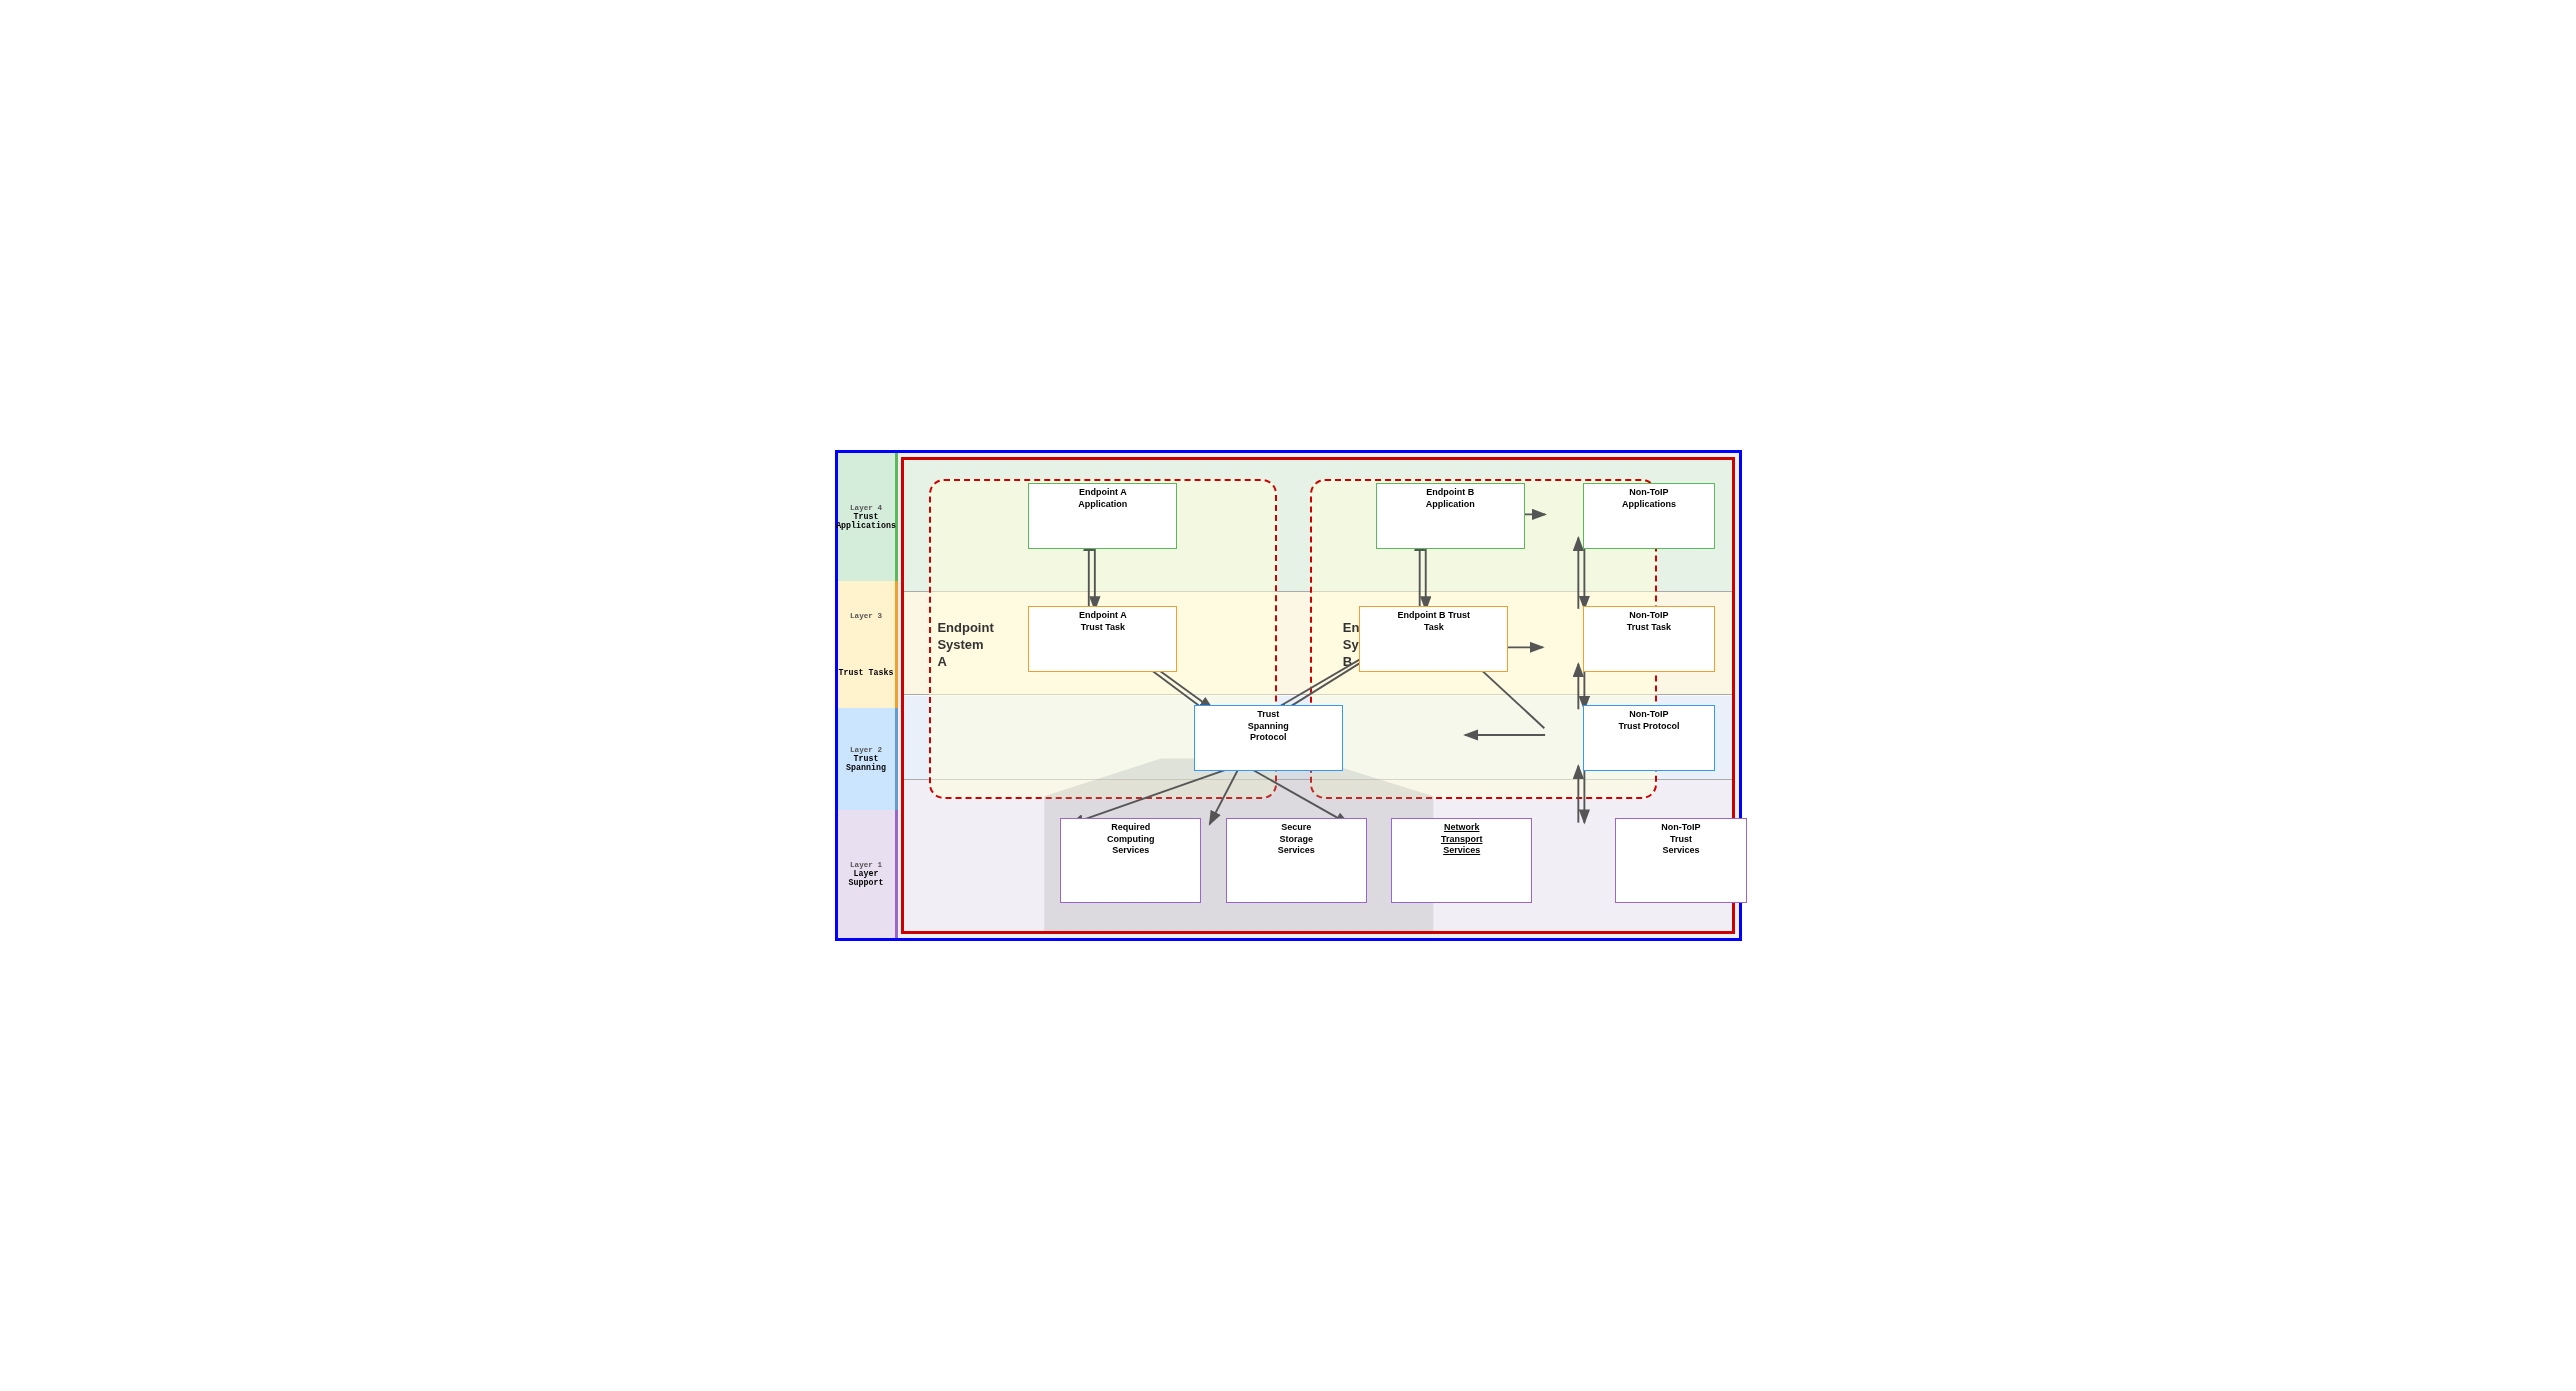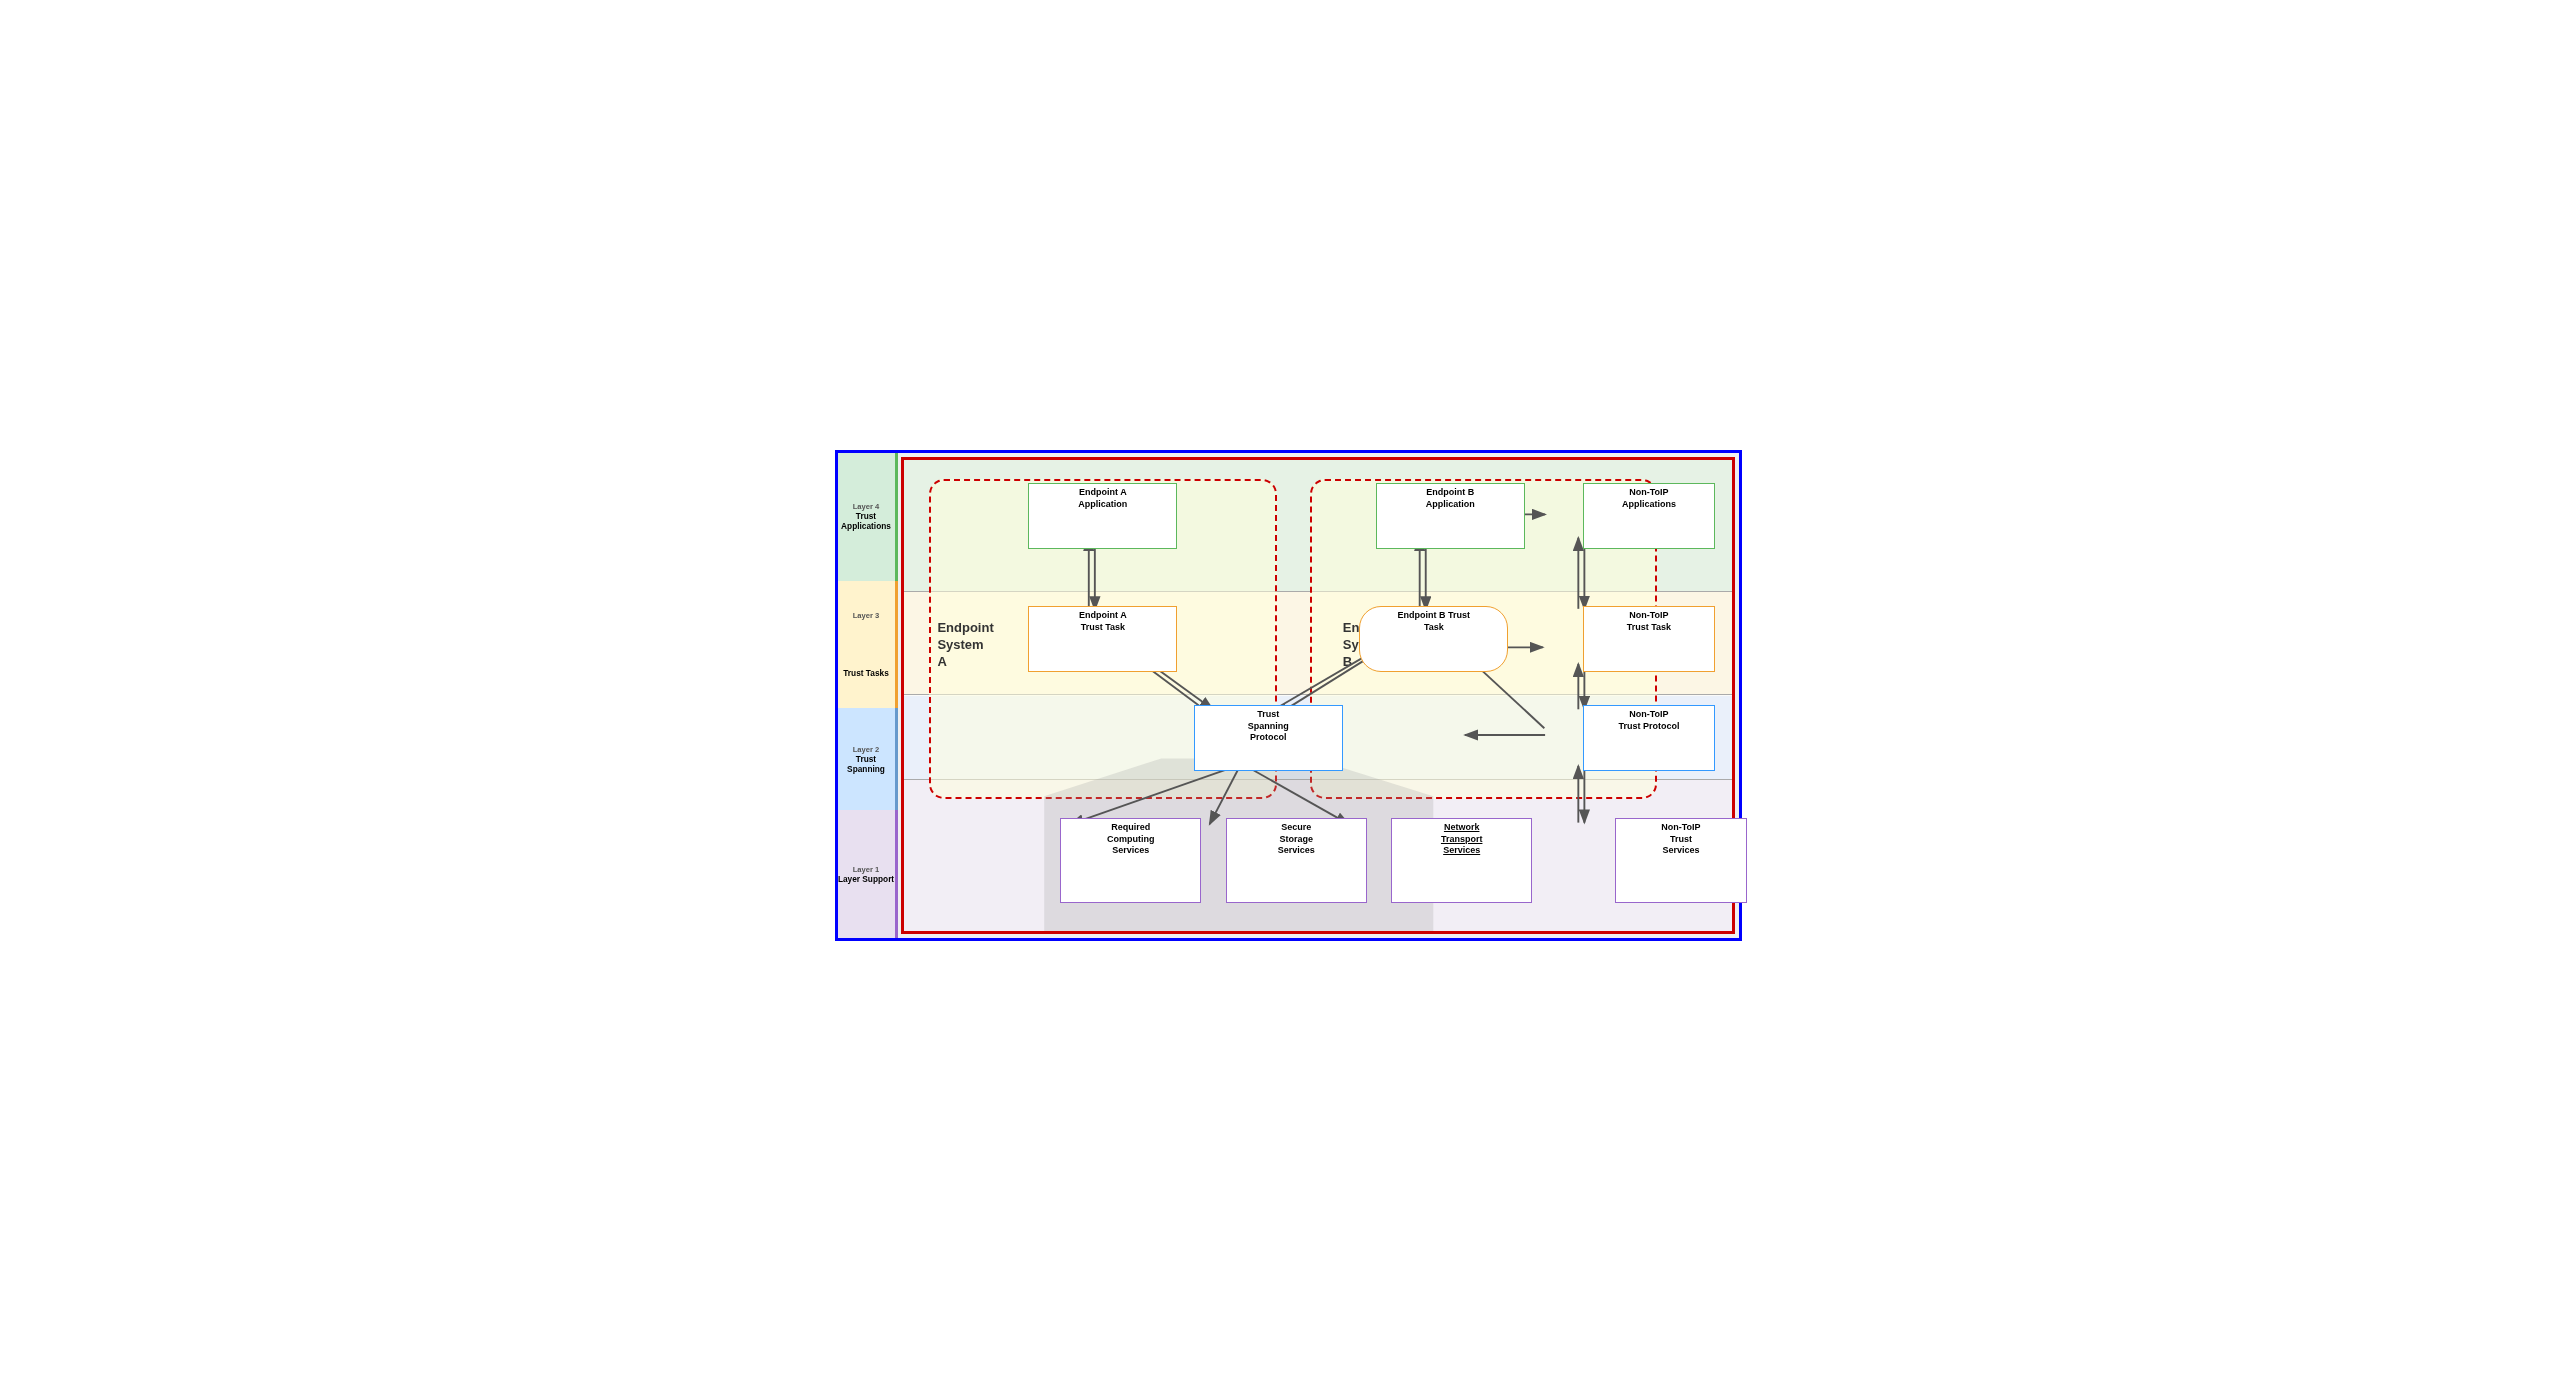--- a/index.html
+++ b/index.html
@@ -34,20 +34,21 @@
 
     .layer-label {
       display: flex;
       flex-direction: column;
       align-items: center;
       justify-content: center;
       font-weight: bold;
       font-size: 8.3px;
       text-align: center;
       position: relative;
+      font-family: Liberation Mono, monospace;
     }
 
     .layer-label-4 {
       background: #d4edda;
       border-right: 3px solid #5cb85c;
       flex: 1.5;
     }
     .layer-label-3 {
       background: #fff3cd;
       border-right: 3px solid #f0a030;
@@ -250,21 +251,21 @@
       </div>
 
       <div class="box box-green" style="top:5%;left:82%;width:16%;height:14%;">
         <span>Non-ToIP<br>Applications</span>
       </div>
 
       <div class="box box-orange" style="top:31%;left:15%;width:18%;height:14%;">
         <span>Endpoint A<br>Trust Task</span>
       </div>
 
-      <div class="box box-orange" style="top:31%;left:55%;width:18%;height:14%;border-radius:22px;">
+      <div class="box box-orange" style="top:31%;left:55%;width:18%;height:14%;">
         <span>Endpoint B Trust<br>Task</span>
       </div>
 
       <div class="box box-orange" style="top:31%;left:82%;width:16%;height:14%;">
         <span>Non-ToIP<br>Trust Task</span>
       </div>
 
       <div class="box box-blue" style="top:52%;left:35%;width:18%;height:14%;">
         <span>Trust<br>Spanning<br>Protocol</span>
       </div>

